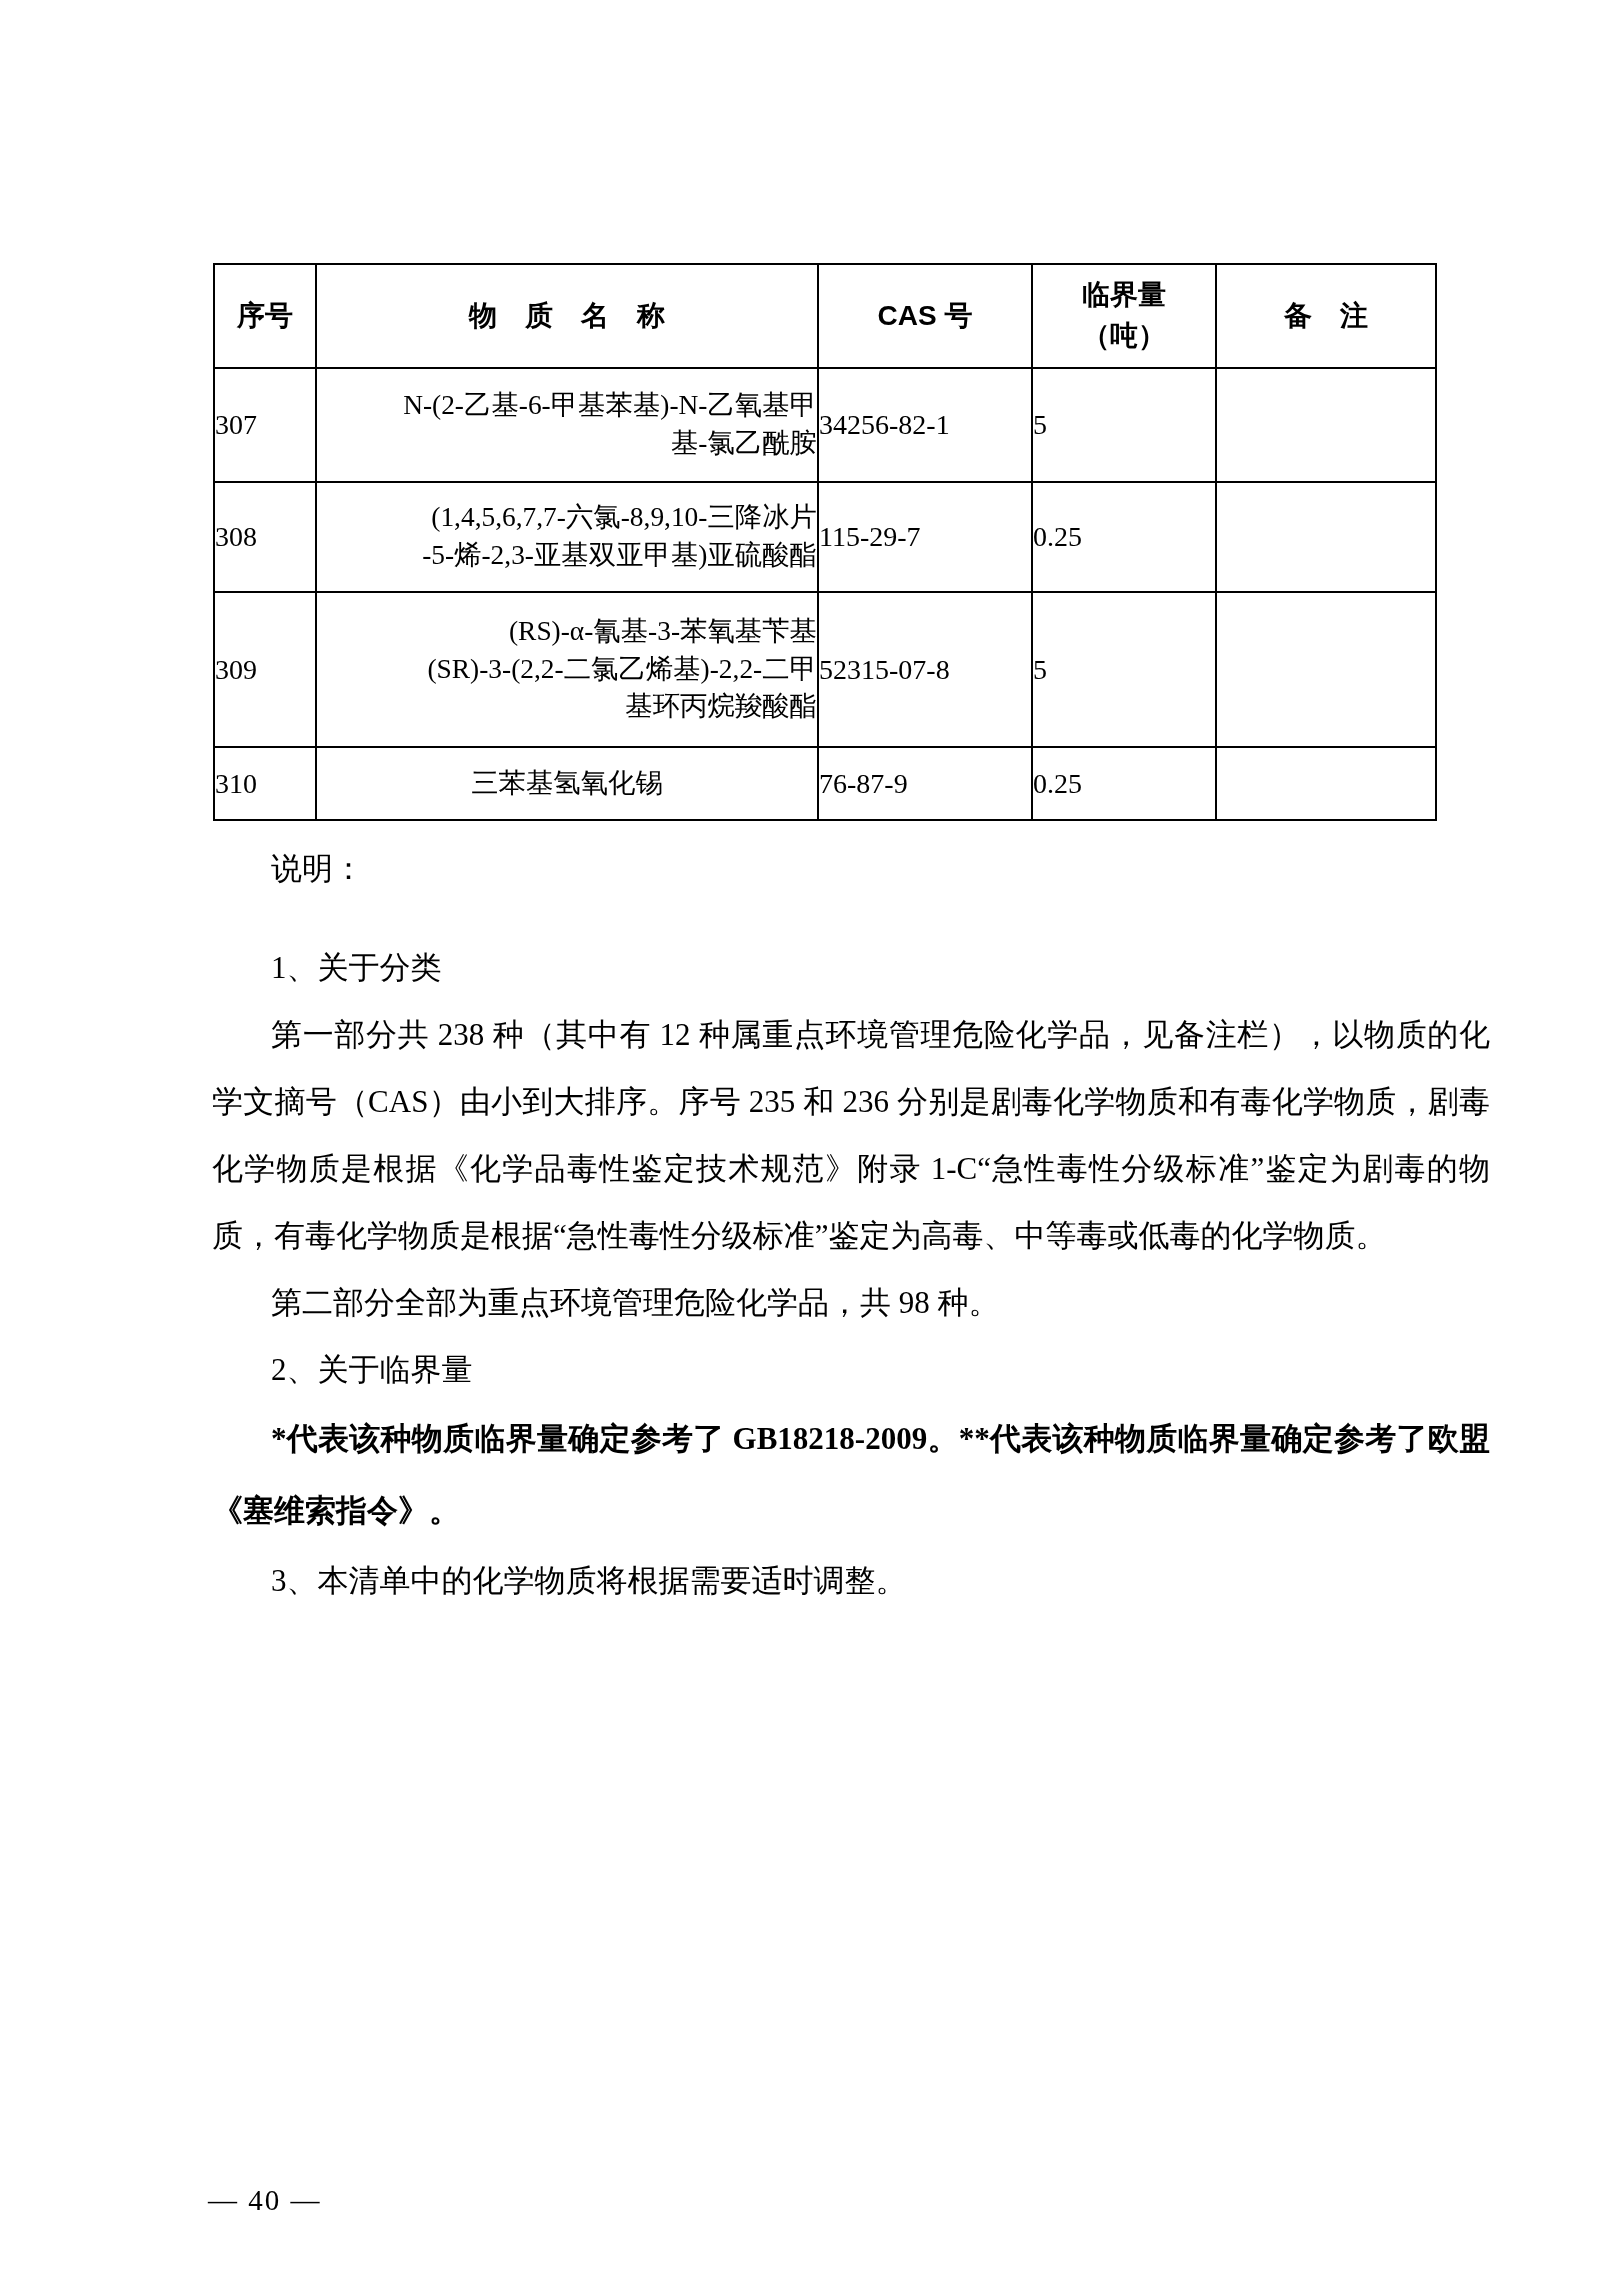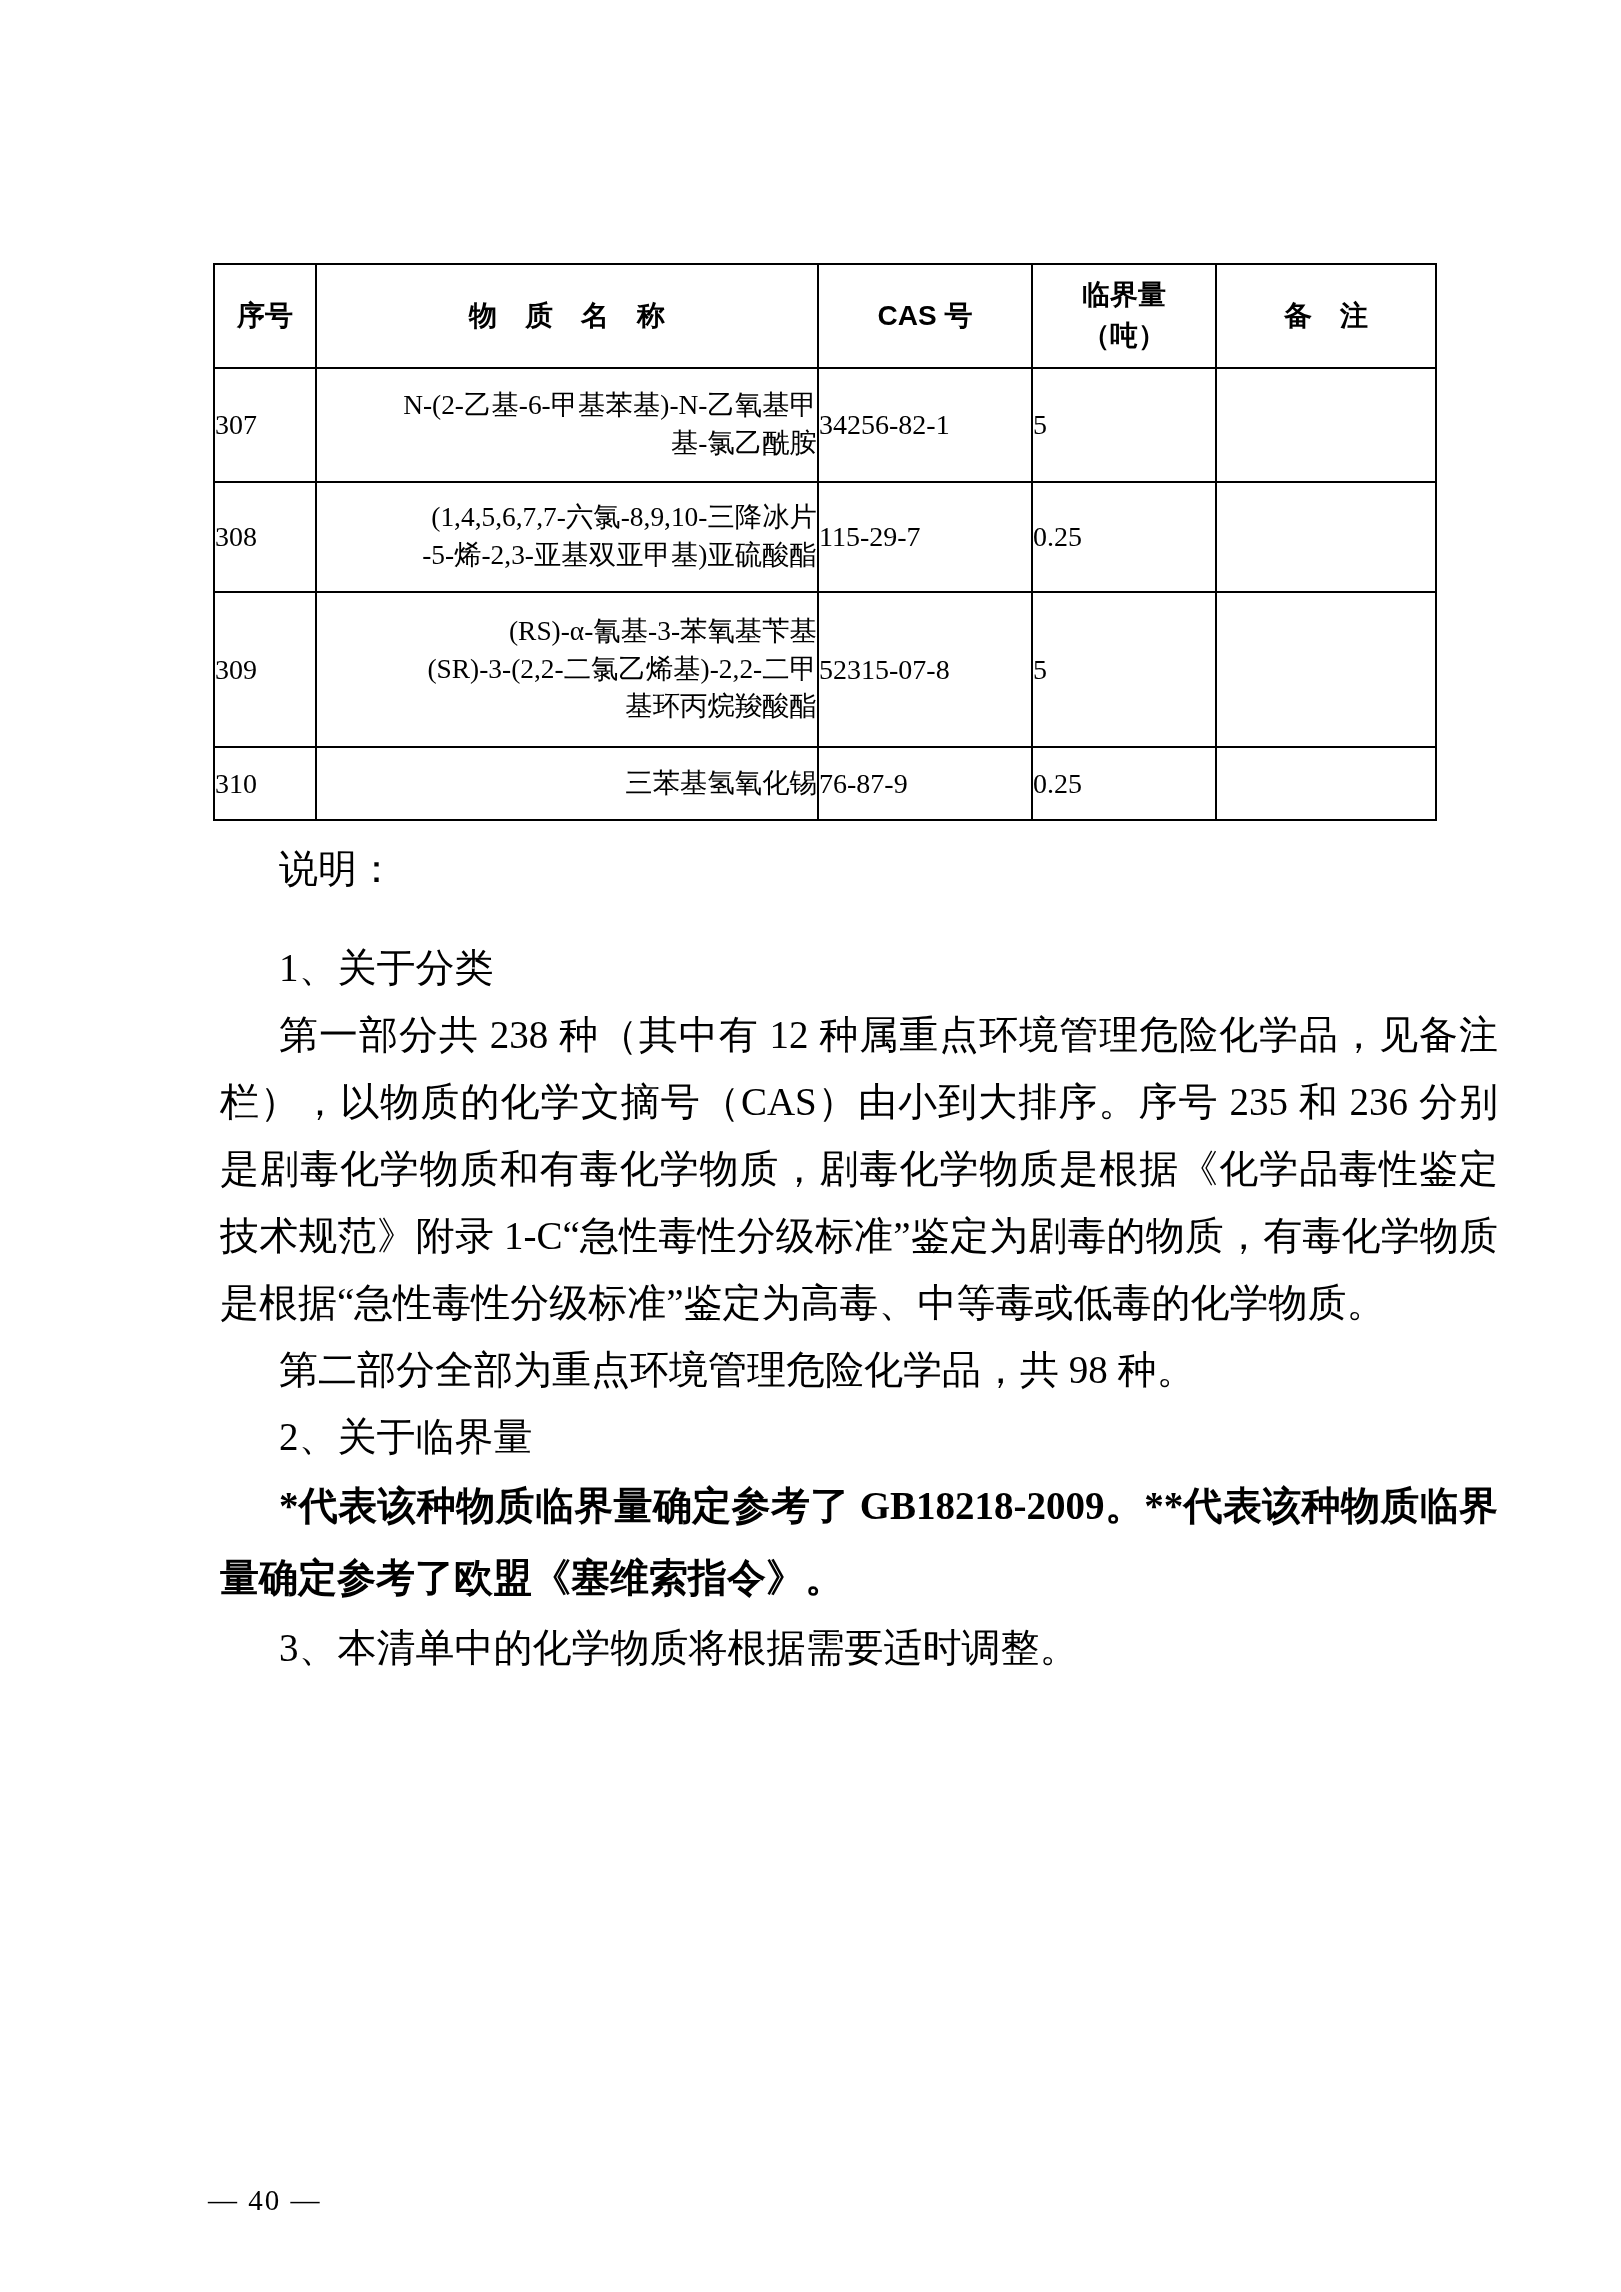--- a/index.html
+++ b/index.html
@@ -56,30 +56,30 @@
     text-align: left;
   }
   td.cell-name {
     font-size: 27.4px;
     text-align: right;
     line-height: 1.38;
     padding: 5.9px 9.8px 5.9px 11.8px;
     white-space: pre-line;
   }
   td.cell-name.center {
-    text-align: right;
+    text-align: center;
   }
 
   
   .notes {
     position: absolute;
-    left: 208px;
+    left: 200px;
     top: 835px;
     width: 1278px;
-    font-size: 39px;
+    font-size: 31px;
     line-height: 67px;
   }
   .notes p {
     margin: 0;
     text-indent: 59px;
     text-align: justify;
   }
   .notes p.title {
     margin-bottom: 32px;
     text-align: left;

